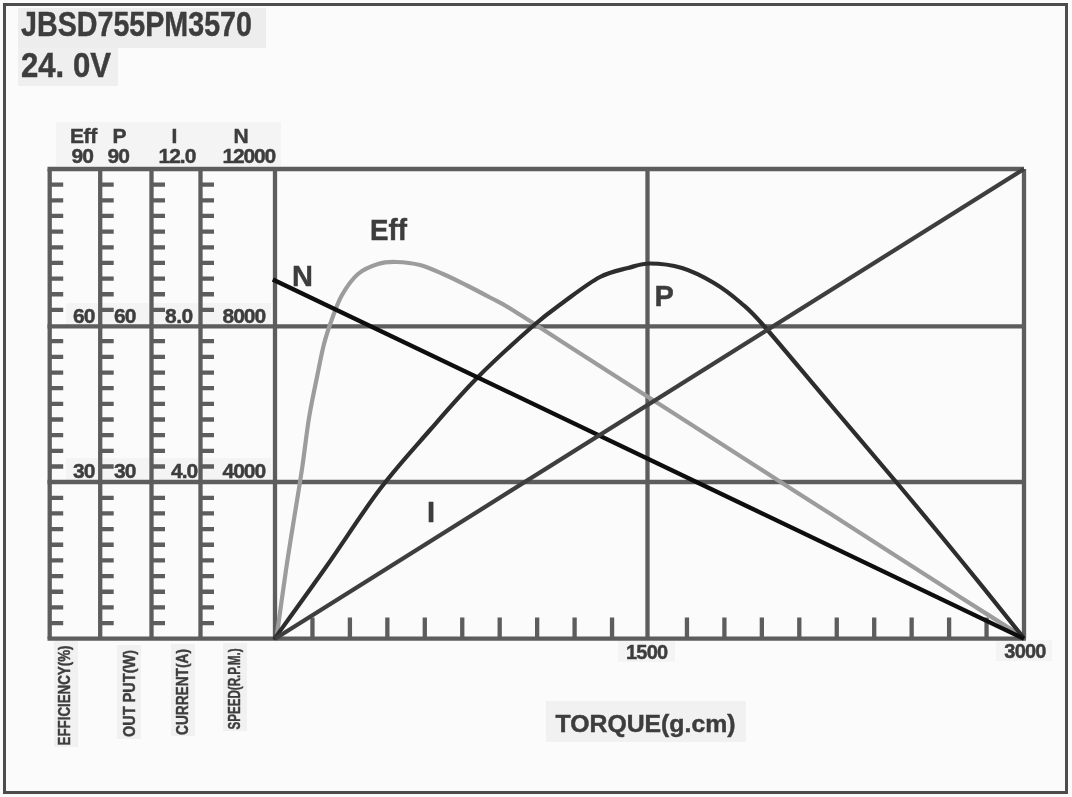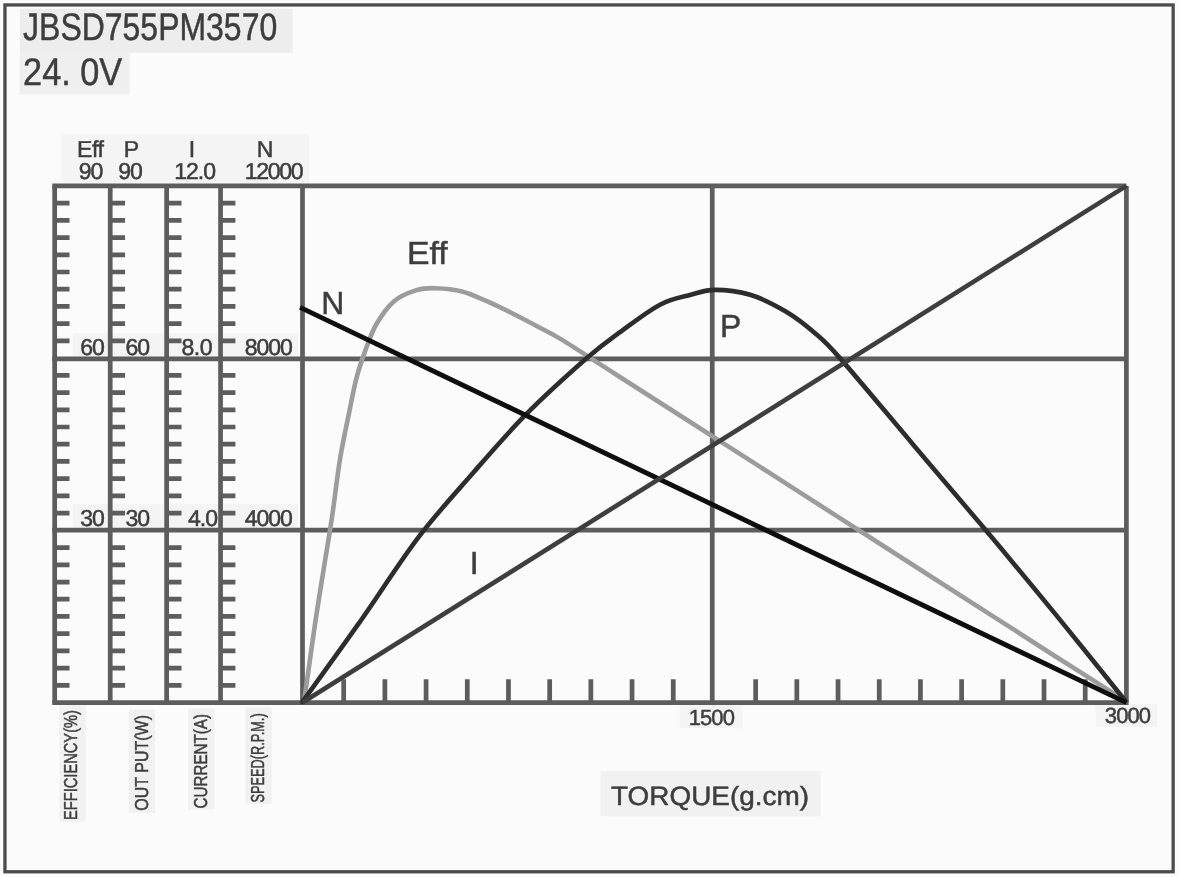--- a/index.html
+++ b/index.html
@@ -1,16 +1,16 @@
 <!DOCTYPE html>
 <html><head>
 <meta charset="utf-8">
 <style>
   html,body{margin:0;padding:0;background:#ffffff;}
-  .wrap{position:relative;width:1072px;height:797px;background:#fbfbfb;}
+  .wrap{position:relative;width:1072px;height:797px;background:#fbfbfb;font-weight:bold;}
   text{font-family:"Liberation Sans",sans-serif;fill:#3d3d3d;stroke:#3d3d3d;stroke-width:0.45px;}
 </style>
 </head>
 <body>
 <div class="wrap">
 <svg width="1072" height="797" viewBox="0 0 1072 797" xmlns="http://www.w3.org/2000/svg">
 
   <rect x="0" y="0" width="1072" height="797" fill="#fbfbfb"></rect>
 
   <rect x="18" y="8" width="248" height="40" fill="#ededed"></rect>

